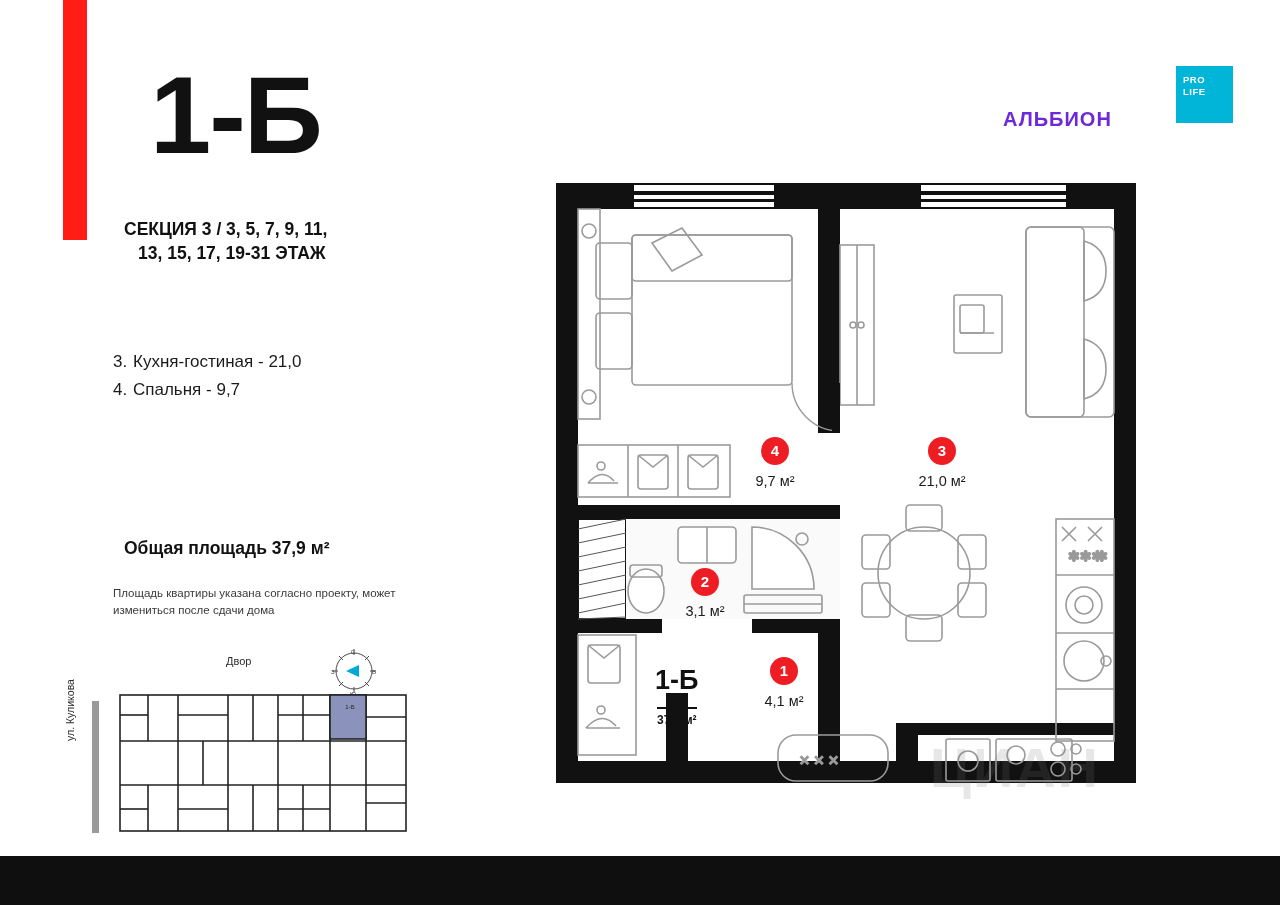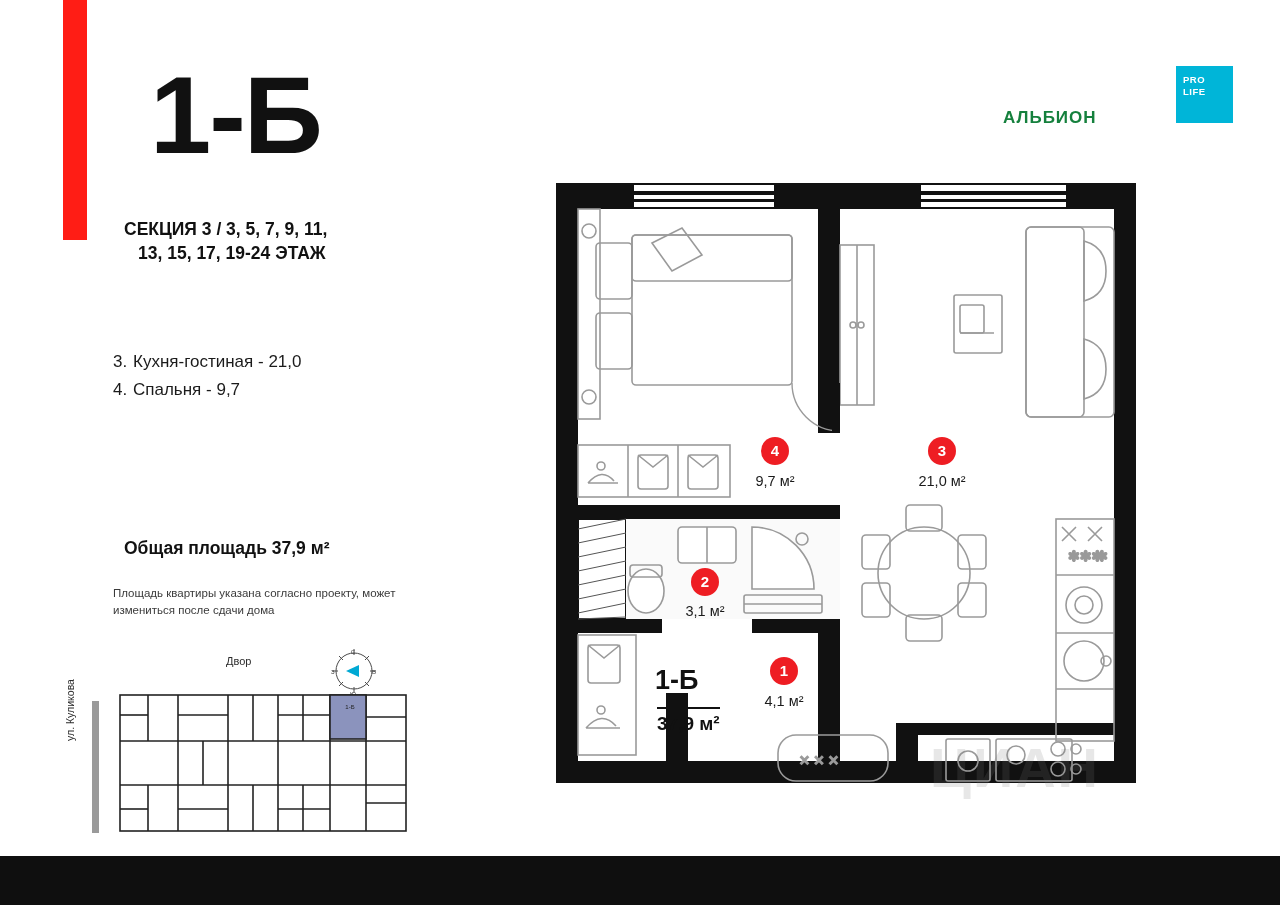--- a/index.html
+++ b/index.html
@@ -150,24 +150,24 @@
     left: 0; top: 0;
     font-size: 35px;
     font-weight: bold;
     letter-spacing: 1.5px;
     color: #111;
   }
   .logo-albion {
     position: absolute;
     left: 63px;
     top: 42px;
-    font-size: 17px;
+    font-size: 20px;
     font-weight: bold;
     letter-spacing: 1px;
-    color: #15803d;
+    color: #6d28d9;
   }
   .logo-badge {
     position: absolute;
     left: 236px;
     top: 0px;
     width: 57px;
     height: 57px;
     background: #00b5d8;
     color: #ffffff;
     font-size: 9.5px;
@@ -207,21 +207,21 @@
   }
   .plan-label-big {
     position: absolute;
     font-size: 27px;
     font-weight: bold;
     color: #111;
     white-space: nowrap;
   }
   .plan-label-sub {
     position: absolute;
-    font-size: 19px;
+    font-size: 12px;
     font-weight: bold;
     color: #111;
     white-space: nowrap;
     border-top: 2px solid #111;
     padding-top: 4px;
   }
 
   
   .watermark {
     position: absolute;
@@ -238,21 +238,21 @@
 <body>
 
 <div class="page">
 
   <div class="red-bar"></div>
 
   <div class="title-main">1-Б</div>
 
   <div class="title-sub">
     <span>СЕКЦИЯ 3 / 3, 5, 7, 9, 11,</span>
-    <span class="line2">13, 15, 17, 19-24 ЭТАЖ</span>
+    <span class="line2">13, 15, 17, 19-31 ЭТАЖ</span>
   </div>
 
   <div class="rooms-list">
     <div class="row">
       <span class="num">3.</span><span>Кухня-гостиная</span> - <span>21,0</span>
     </div>
     <div class="row">
       <span class="num">4.</span><span>Спальня</span> - <span>9,7</span>
     </div>
   </div>

